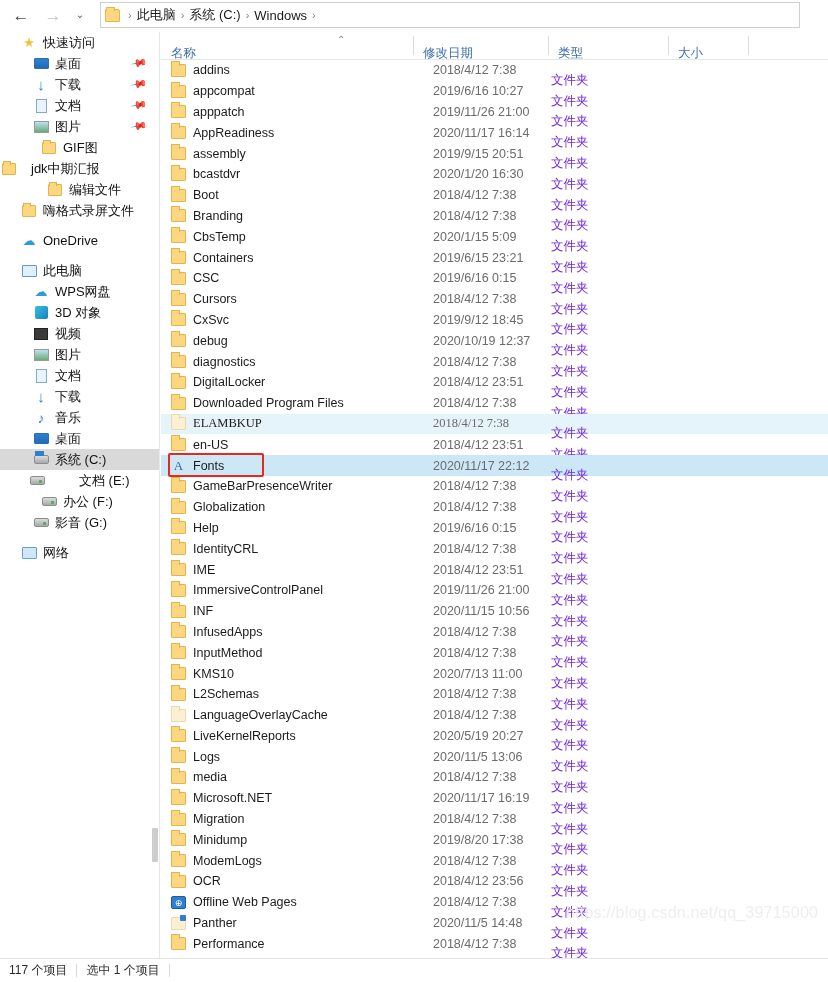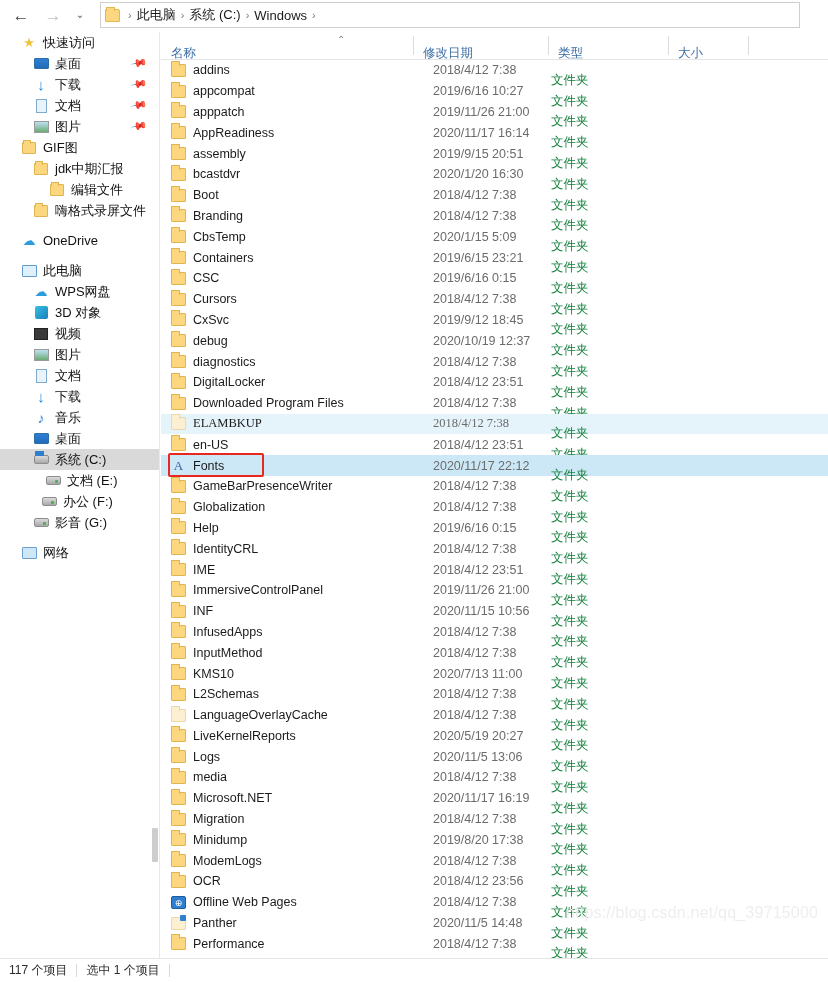--- a/index.html
+++ b/index.html
@@ -102,21 +102,21 @@
   .sortcaret { position:absolute; top:2px; left:176px; color:#888; font-size:10px; }
 
   .row {
     position:relative; height:20.8px; display:flex; align-items:center;
     font-size:12.5px; color:#1b1b1b; white-space:nowrap;
   }
   .row.hover { background:#e5f3fb;font-family:Liberation Serif, serif; }
   .row.selected { background:#cce8f7; }
   .cell-name { position:absolute; left:10px; display:flex; align-items:center; }
   .cell-date { position:absolute; left:272px; color:#6b6b6b; }
-  .cell-type { position:absolute; left:390px; color:#15803d;margin-top:20px; }
+  .cell-type { position:absolute; left:390px; color:#6d28d9;margin-top:20px; }
   .cell-size { position:absolute; left:509px; color:#6b6b6b; }
 
   .fi { width:15px; height:13px; margin-right:7px; flex:0 0 15px; position:relative; }
   .fi-folder { background:#fcd77f; border:1px solid #e0b44f; border-radius:1px; }
   .fi-folder:after{content:"";position:absolute;left:-1px;top:-4px;width:7px;height:4px;background:#fcd77f;border:1px solid #e0b44f;border-bottom:none;border-radius:1px 1px 0 0;}
   .fi-folder-pale { background:#fdf0d2; border:1px solid #ead9ae; border-radius:1px; }
   .fi-folder-pale:after{content:"";position:absolute;left:-1px;top:-4px;width:7px;height:4px;background:#fdf0d2;border:1px solid #ead9ae;border-bottom:none;border-radius:1px 1px 0 0;}
   .fi-fonts { color:#3f5f9f; font-size:13px; font-family:"Liberation Serif", serif; line-height:13px; text-align:center; }
   .fi-web { background:#2f7fd1; border:1px solid #1d5d9e; border-radius:2px; color:#fff; font-size:9px; text-align:center; line-height:12px; }
   .fi-shortcut { background:#fdf0d2; border:1px solid #ead9ae; border-radius:1px; }
@@ -202,39 +202,39 @@
         <span class="sb-label">文档</span>
         <span class="sb-pin">📌</span>
       </div>
       <div class="sb-row" style="padding-left:32px;">
         <span class="sb-icon">
           <span class="ic-pic"></span>
         </span>
         <span class="sb-label">图片</span>
         <span class="sb-pin">📌</span>
       </div>
+      <div class="sb-row" style="padding-left:40px;">
+        <span class="sb-icon">
+          <span class="ic-folder"></span>
+        </span>
+        <span class="sb-label">GIF图</span>
+      </div>
+      <div class="sb-row" style="gap:8px;">
+        <span class="sb-icon">
+          <span class="ic-folder"></span>
+        </span>
+        <span class="sb-label">jdk中期汇报</span>
+      </div>
+      <div class="sb-row" style="padding-left:18px;margin-left:28px;">
+        <span class="sb-icon">
+          <span class="ic-folder"></span>
+        </span>
+        <span class="sb-label">编辑文件</span>
+      </div>
       <div class="sb-row" style="padding-left:20px;">
-        <span class="sb-icon">
-          <span class="ic-folder"></span>
-        </span>
-        <span class="sb-label">GIF图</span>
-      </div>
-      <div class="sb-row" style="padding-left:32px;">
-        <span class="sb-icon">
-          <span class="ic-folder"></span>
-        </span>
-        <span class="sb-label">jdk中期汇报</span>
-      </div>
-      <div class="sb-row" style="padding-left:48px;">
-        <span class="sb-icon">
-          <span class="ic-folder"></span>
-        </span>
-        <span class="sb-label">编辑文件</span>
-      </div>
-      <div class="sb-row" style="padding-left:32px;">
         <span class="sb-icon">
           <span class="ic-folder"></span>
         </span>
         <span class="sb-label">嗨格式录屏文件</span>
       </div>
       <div class="sb-gap"></div>
       <div class="sb-row" style="padding-left:20px;">
         <span class="sb-icon">
           <span class="ic-cloud">☁</span>
         </span>
@@ -294,21 +294,21 @@
           <span class="ic-desktop"></span>
         </span>
         <span class="sb-label">桌面</span>
       </div>
       <div class="sb-row selected" style="padding-left:32px;">
         <span class="sb-icon">
           <span class="ic-sysdrive"></span>
         </span>
         <span class="sb-label">系统 (C:)</span>
       </div>
-      <div class="sb-row" style="padding-left:44px;">
+      <div class="sb-row" style="padding-left:28px;gap:28px;">
         <span class="sb-icon">
           <span class="ic-drive"></span>
         </span>
         <span class="sb-label">文档 (E:)</span>
       </div>
       <div class="sb-row" style="padding-left:40px;">
         <span class="sb-icon">
           <span class="ic-drive"></span>
         </span>
         <span class="sb-label">办公 (F:)</span>

